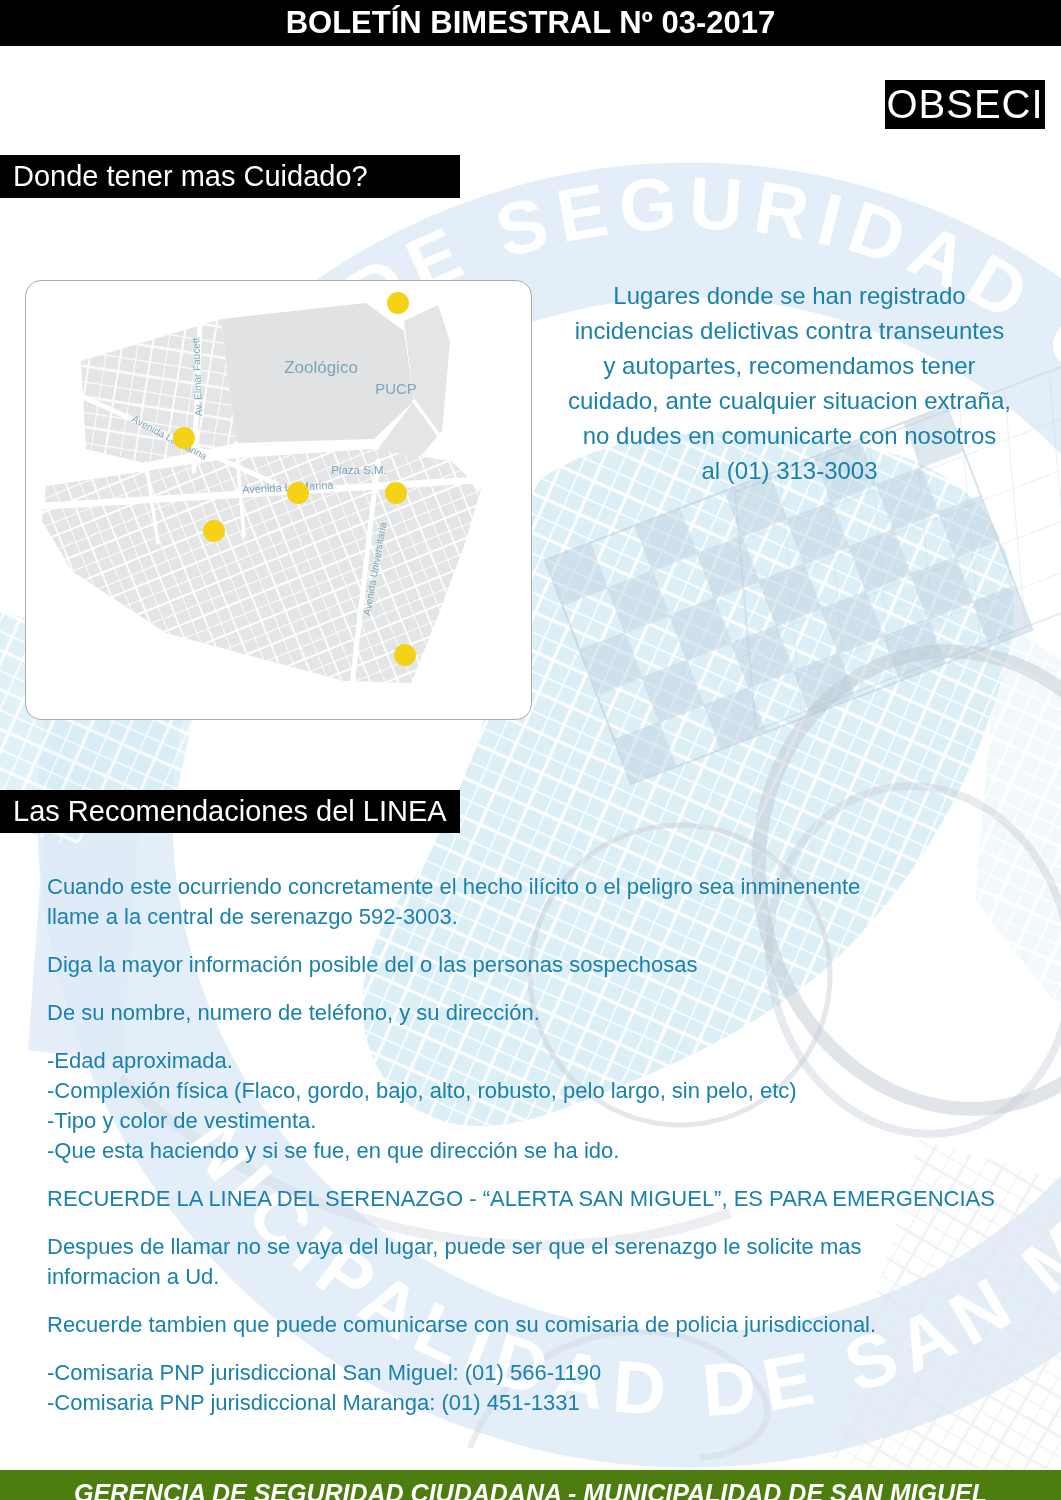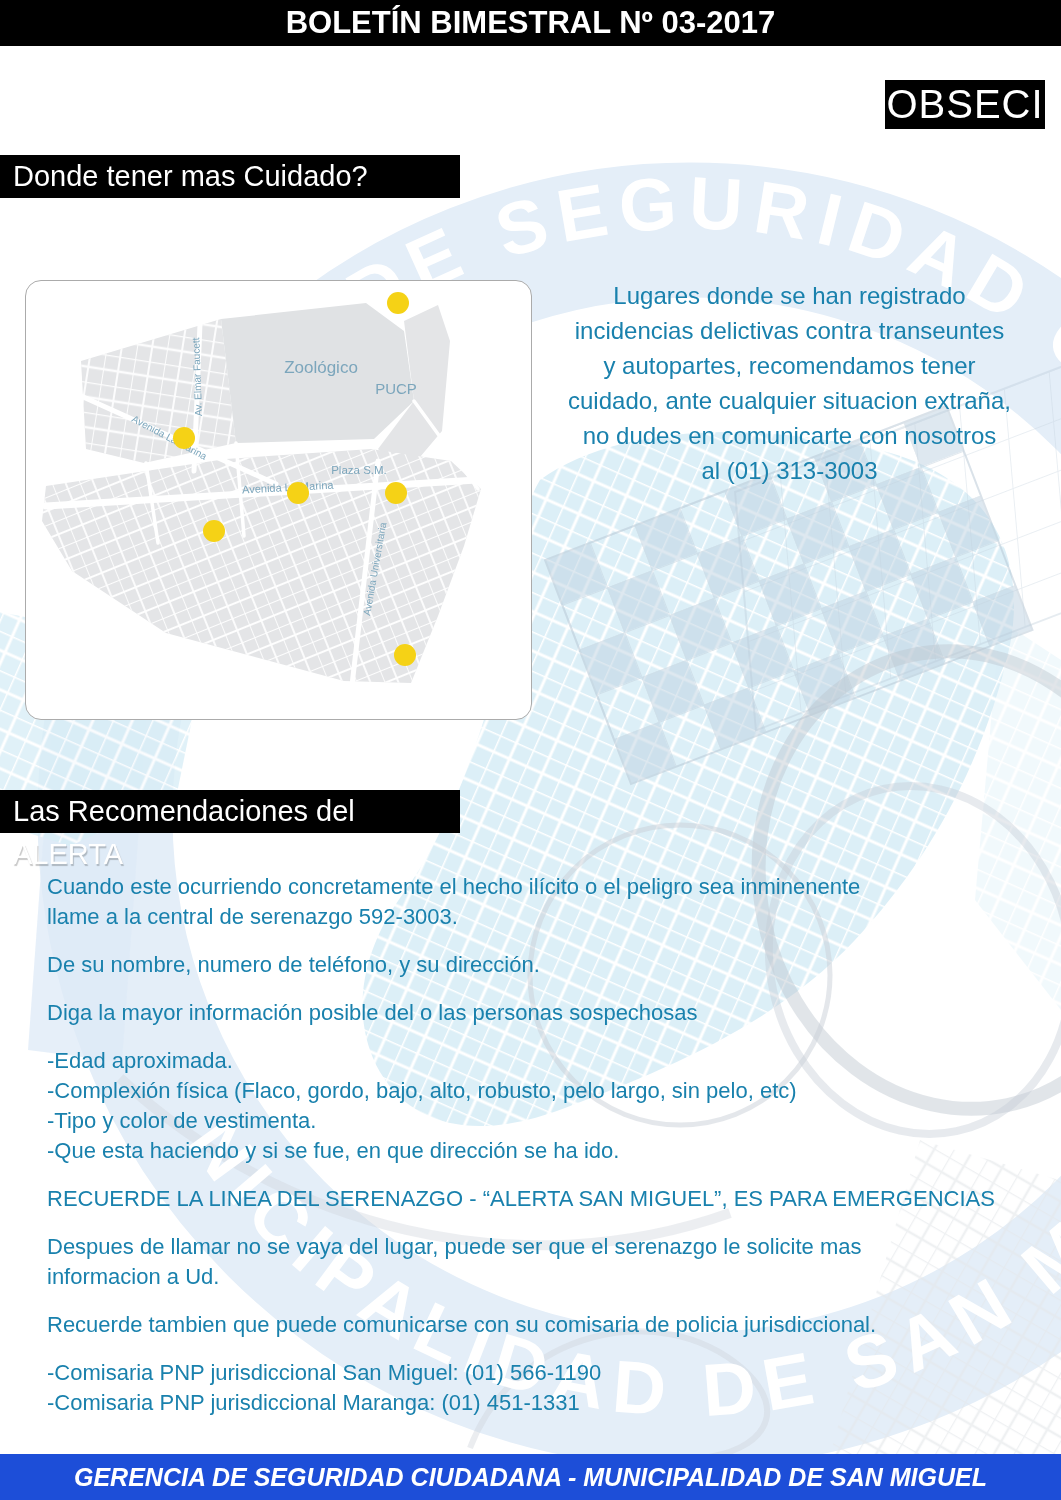--- a/index.html
+++ b/index.html
@@ -21,21 +21,21 @@
   .map-card{position:absolute;left:25px;top:280px;width:505px;height:438px;background:#fff;
             border:1px solid #ABABAB;border-radius:16px;overflow:hidden;z-index:2;}
   .map-card svg{display:block;width:505px;height:438px;}
   .map-label{fill:#7CA6BC;font-family:"Liberation Sans",sans-serif;}
   .intro-text{position:absolute;left:532px;top:266px;width:515px;z-index:2;
               color:#1981AD;font-size:24px;line-height:35px;text-align:center;
               white-space:pre-line;margin-top:12px;}
   .body-text{position:absolute;left:47px;top:872px;width:985px;z-index:2;
              color:#1981AD;font-size:22px;line-height:30px;}
   .body-text p{margin:0 0 18px 0;white-space:pre-line;}
-  .footer-bar{position:absolute;left:0;bottom:0;width:1061px;height:46px;background:#1d4ed8;
+  .footer-bar{position:absolute;left:0;bottom:0;width:1061px;height:30px;background:#4d7c0f;
               color:#fff;z-index:3;font-style:italic;font-weight:600;font-size:25px;
               text-align:center;line-height:46px;}
 </style>
 </head>
 <body>
 
 <div class="page">
 
   <svg class="bg" viewBox="0 0 1061 1500" aria-hidden="true">
     <defs>
@@ -162,28 +162,28 @@
   </div>
 
   <div class="intro-text">Lugares donde se han registrado
 incidencias delictivas contra transeuntes
 y autopartes, recomendamos tener
 cuidado, ante cualquier situacion extraña,
 no dudes en comunicarte con nosotros
 al (01) 313-3003</div>
 
   <div class="teal-bar section-bar bar-recomendaciones">
-    <span>Las Recomendaciones del ALERTA</span>
+    <span>Las Recomendaciones del LINEA</span>
   </div>
 
   <div class="body-text">
     <p>Cuando este ocurriendo concretamente el hecho ilícito o el peligro sea inminenente
 llame a la central de serenazgo 592-3003.</p>
+    <p>Diga la mayor información posible del o las personas sospechosas</p>
     <p>De su nombre, numero de teléfono, y su dirección.</p>
-    <p>Diga la mayor información posible del o las personas sospechosas</p>
     <p>-Edad aproximada.
 -Complexión física (Flaco, gordo, bajo, alto, robusto, pelo largo, sin pelo, etc)
 -Tipo y color de vestimenta.
 -Que esta haciendo y si se fue, en que dirección se ha ido.</p>
     <p>RECUERDE LA LINEA DEL SERENAZGO - “ALERTA SAN MIGUEL”, ES PARA EMERGENCIAS</p>
     <p>Despues de llamar no se vaya del lugar, puede ser que el serenazgo le solicite mas
 informacion a Ud.</p>
     <p>Recuerde tambien que puede comunicarse con su comisaria de policia jurisdiccional.</p>
     <p>-Comisaria PNP jurisdiccional San Miguel: (01) 566-1190
 -Comisaria PNP jurisdiccional Maranga: (01) 451-1331</p>

